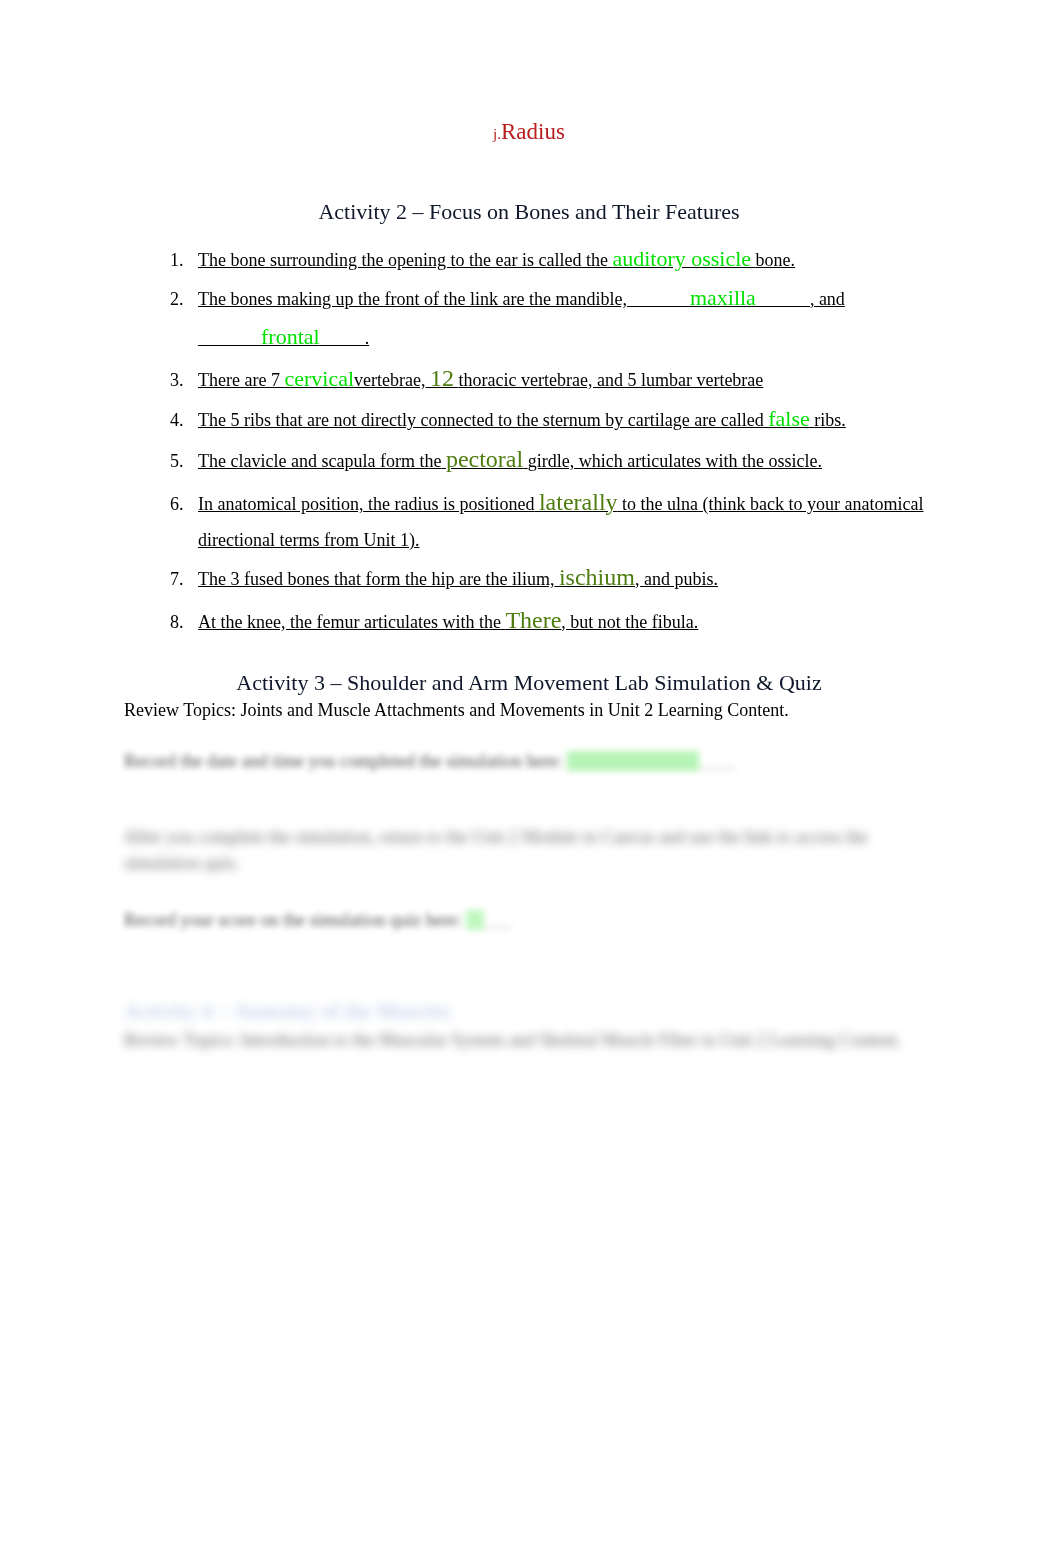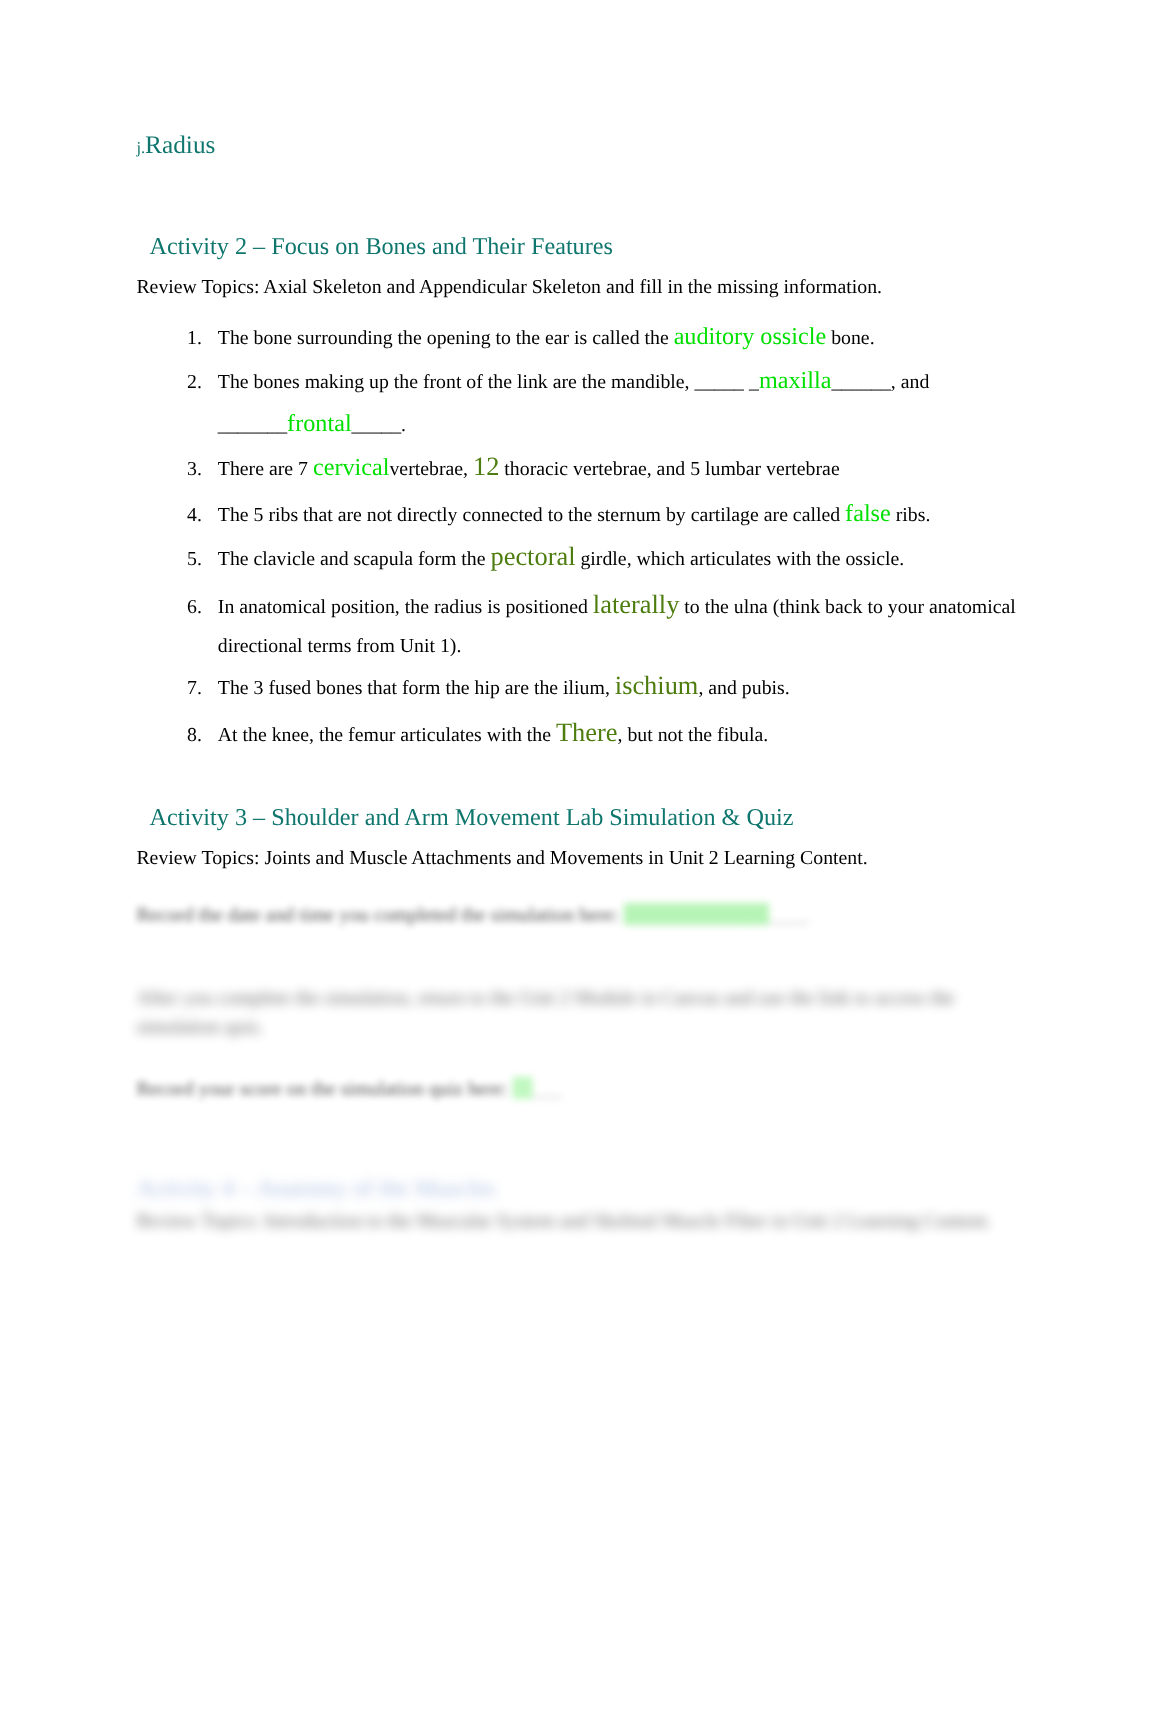--- a/index.html
+++ b/index.html
@@ -32,52 +32,55 @@
     color: #00e000;
     font-size: 22px;
   }
   .answer-xl {
     color: #4d7c0f;
     font-size: 24px;
   }
 
   .radius-line {
     font-size: 15px;
-    color: #0f766e;
+    color: #b91c1c;
     line-height: 1.2;
     margin: 0 0 0 0;
+    text-align: center;
   }
   .radius-line .big {
     font-size: 23px;
   }
 
   h2.activity {
-    color: #0f766e;
+    color: #0f172a;
     font-weight: normal;
     font-size: 22px;
     line-height: 1.25;
-    margin: 12px;
+    margin: 0;
     padding: 0;
+    text-align: center;
   }
   .review {
     font-size: 18px;
     line-height: 1.3;
     margin: 2px 0 0 0;
   }
   .body-para {
     font-size: 18px;
     line-height: 1.45;
     margin: 18px 0 0 0;
   }
 
   ol.qlist {
     margin: 14px 0 0 0;
     padding-left: 64px;
     font-size: 18px;
     line-height: 1.78;
+    text-decoration: underline;
   }
   ol.qlist > li {
     padding-left: 10px;
     margin: 0;
   }
   .ul-blank {
     letter-spacing: 0px;
   }
 
   .spacer-act2 { height: 52px; }
@@ -124,21 +127,20 @@
 <div class="page">
   <div class="content">
 
     <div class="radius-line">
       <span>j.</span><span class="big">Radius</span>
     </div>
 
     <div class="spacer-act2"></div>
 
     <h2 class="activity">Activity 2 – Focus on Bones and Their Features</h2>
-    <p class="review">Review Topics: Axial Skeleton and Appendicular Skeleton and fill in the missing information.</p>
 
     <ol class="qlist">
 
       <li>
         <span>The bone surrounding the opening to the ear is called the</span>
         <span class="answer-lg">auditory ossicle</span>
         <span>bone.</span>
       </li>
 
       <li>

